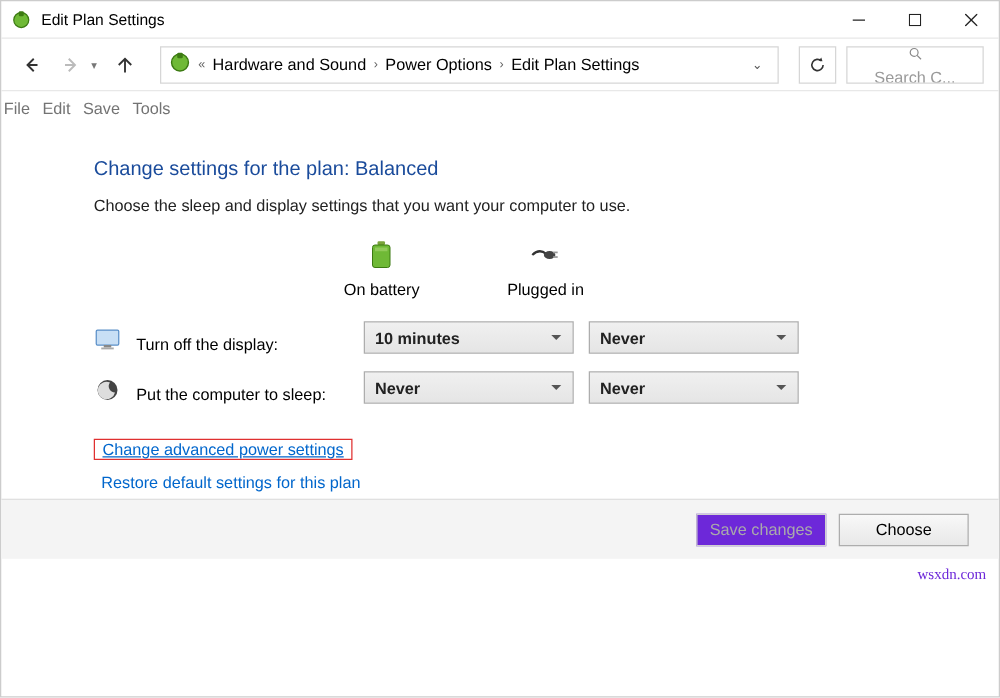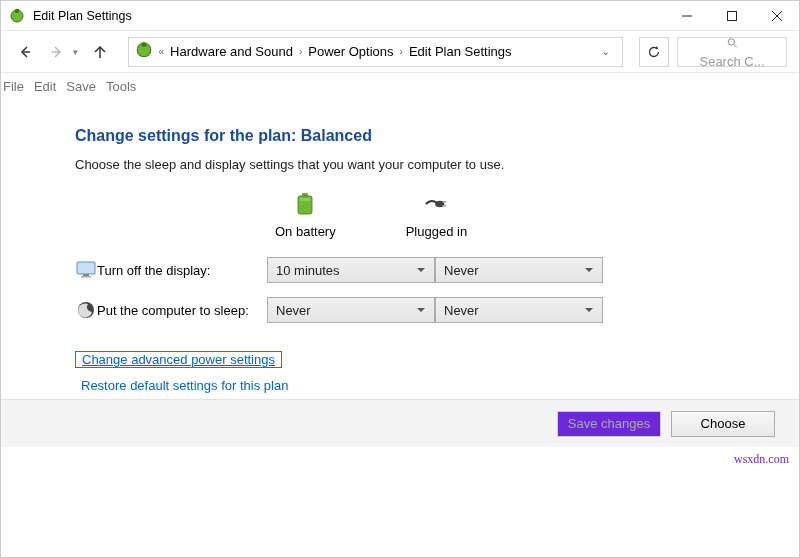--- a/index.html
+++ b/index.html
@@ -66,38 +66,38 @@
     .search-box span { white-space: nowrap; overflow: hidden; text-overflow: ellipsis; }
     .menubar {
       height: 26px; display: flex; align-items: center; gap: 10px;
       padding: 0 2px; font-size: 13px; color: #737373;
     }
     
     .content {
       padding: 28px 50px 0 74px;
     }
     .page-title {
-      color: #1a4b9b; font-size: 16px; font-weight: 700; margin-bottom: 12px;
+      color: #1a4b9b; font-size: 16px; font-weight: 400; margin-bottom: 12px;
     }
     .subtitle { font-size: 13px; color: #222; margin-bottom: 20px; }
     .columns-header {
       display: flex; margin-left: 200px; margin-bottom: 18px; gap: 70px;
     }
     .col-head { display: flex; align-items: center; gap: 8px; font-size: 13px; flex-direction: column; }
     .battery-icon, .plug-icon { width: 24px; height: 24px; display: inline-flex; align-items: center; justify-content: center; }
     .setting-row {
-      display: flex; align-items: center; margin-bottom: 14px; 
+      display: flex; align-items: flex-end; margin-bottom: 14px; gap: 12px;
     }
     .row-icon { width: 22px; height: 22px; display: inline-flex; align-items: center; justify-content: center; }
     .row-label { width: 170px; font-size: 13px; }
     .dropdown {
       width: 168px; height: 26px; border: 1px solid #adadad;
       background: linear-gradient(#f0f0f0,#e5e5e5);
       display: flex; align-items: center; padding: 12px 8px;
-      font-size: 13px; color: #222; position: relative;
+      font-size: 13px; color: #222; position: relative; font-weight: bold;
     }
     .dropdown::after {
       content: ""; position: absolute; right: 9px; top: 50%; margin-top: -2px;
       border-left: 4px solid transparent; border-right: 4px solid transparent;
       border-top: 4px solid #555;
     }
     .links { margin-top: 28px; }
     .link {
       display: inline-block; color: #0066cc; font-size: 13px; padding: 0 6px;
       margin-bottom: 10px;

